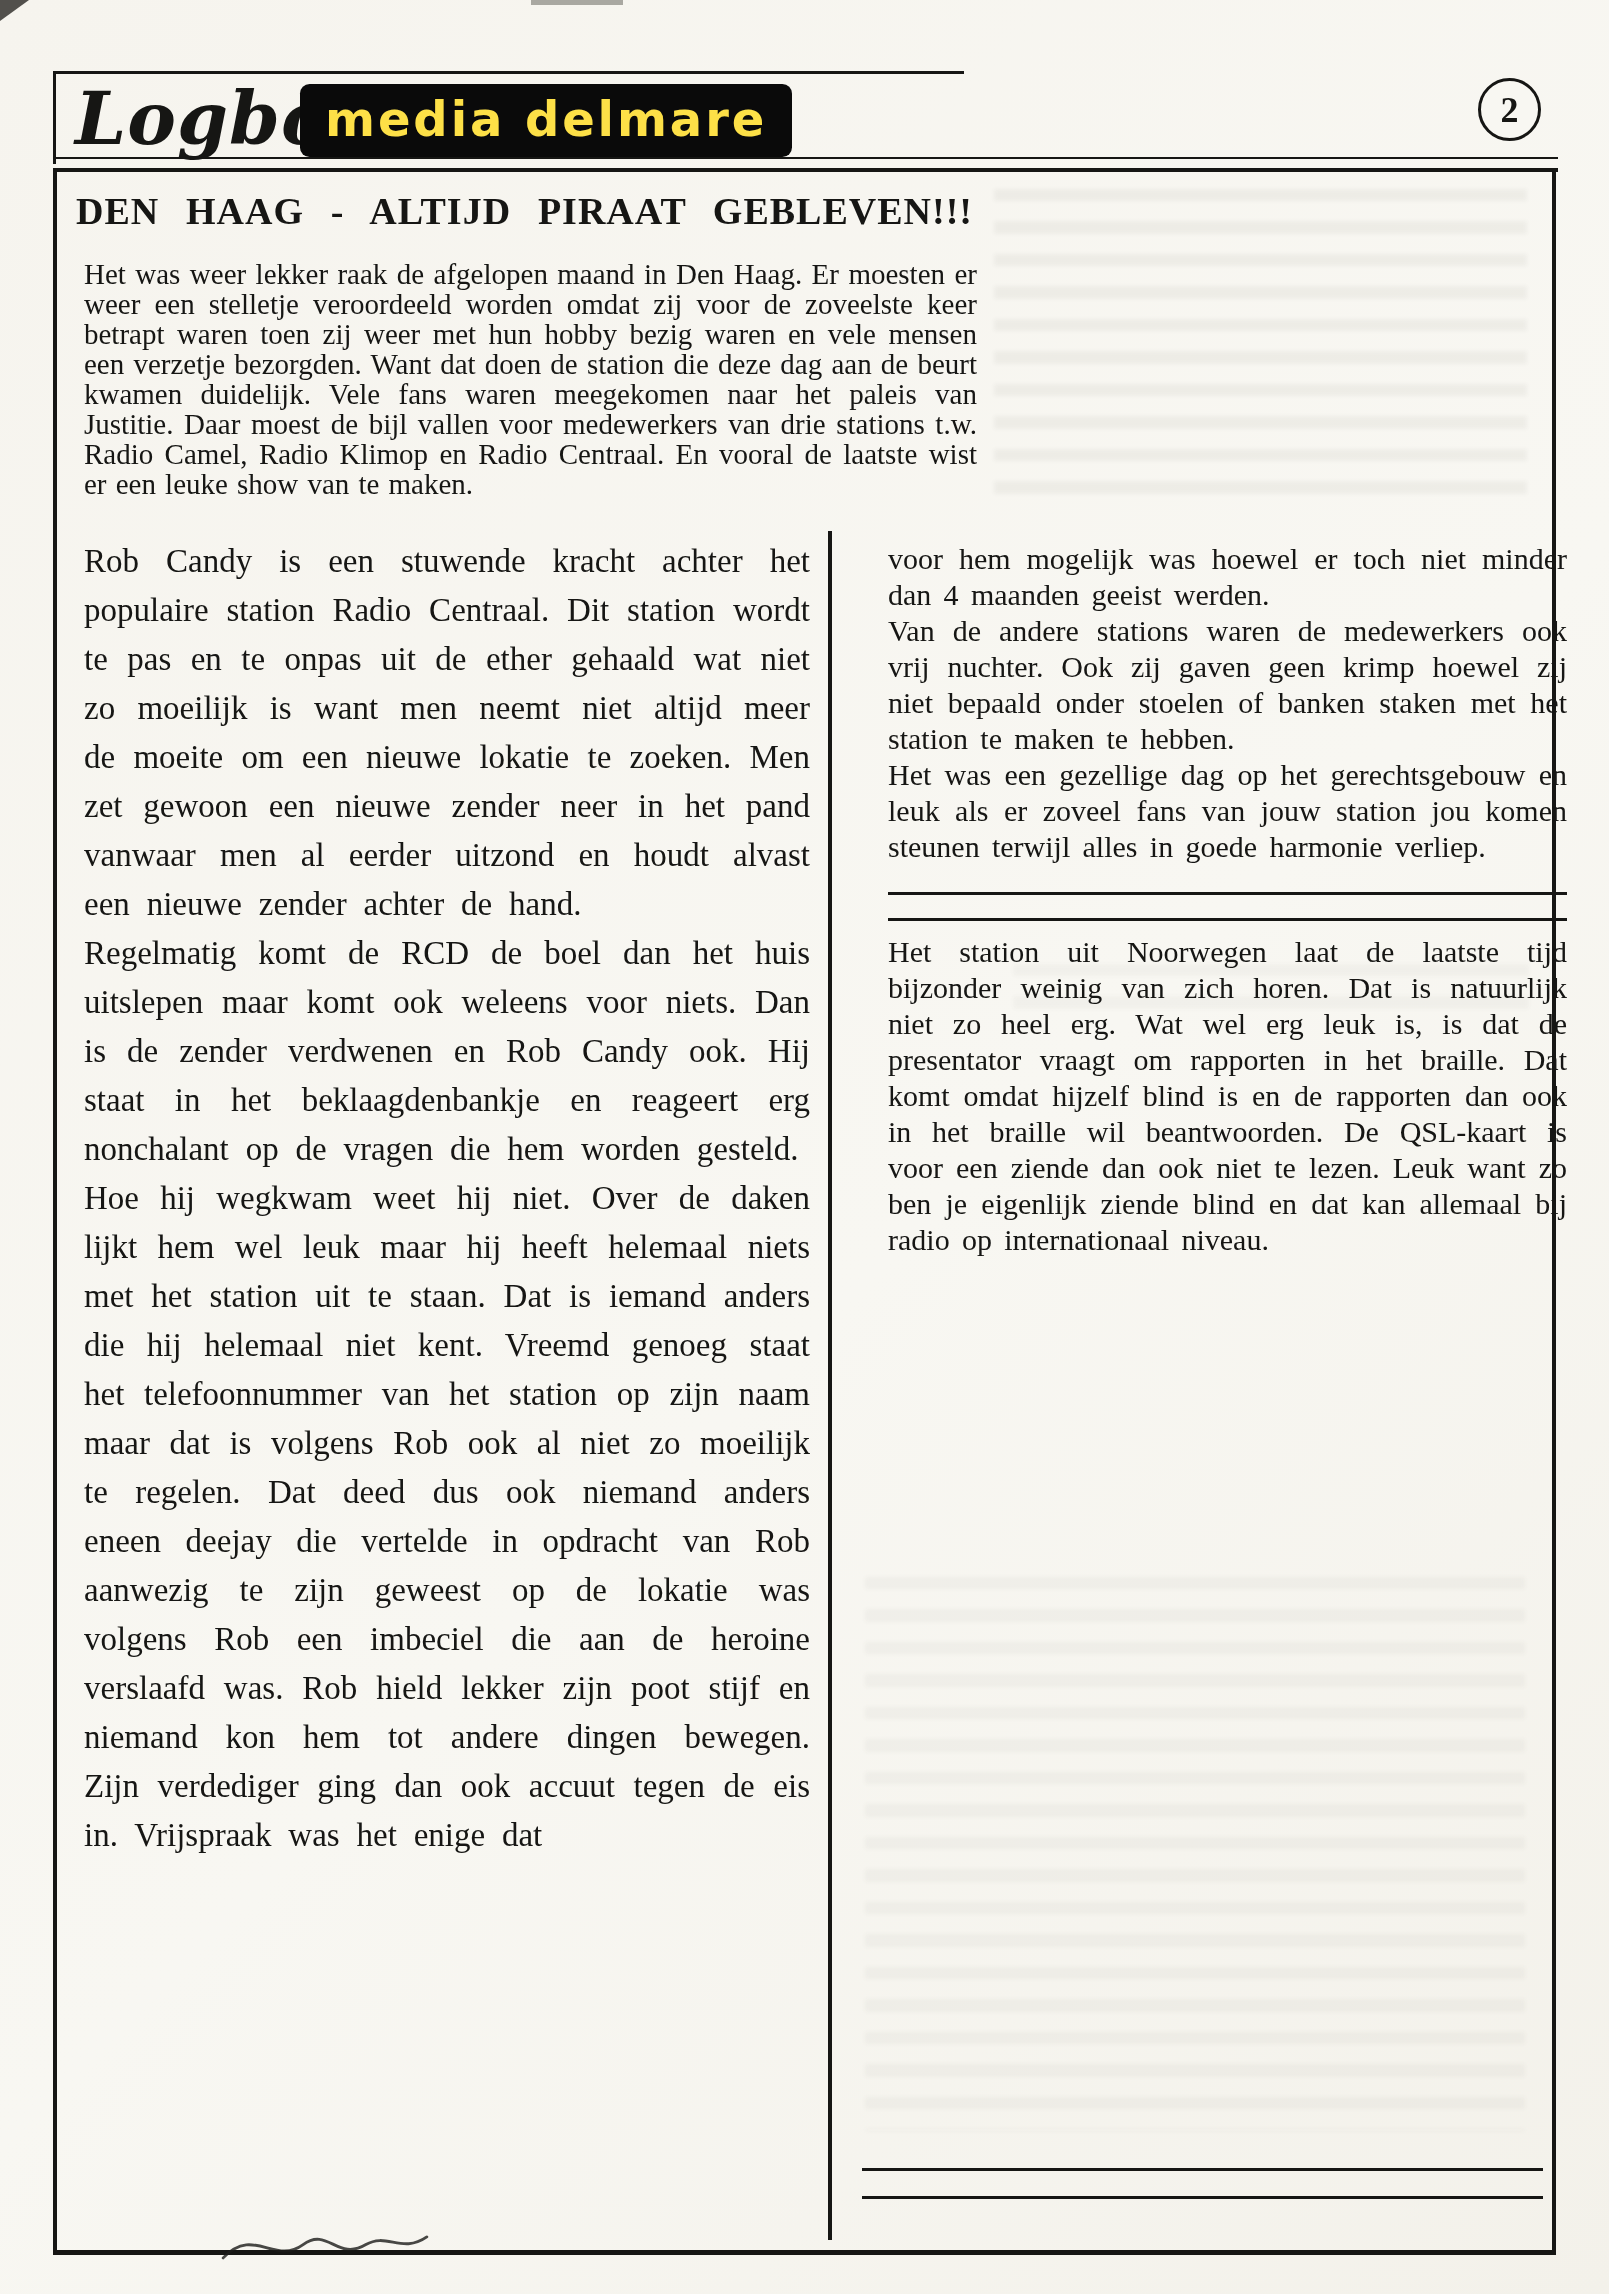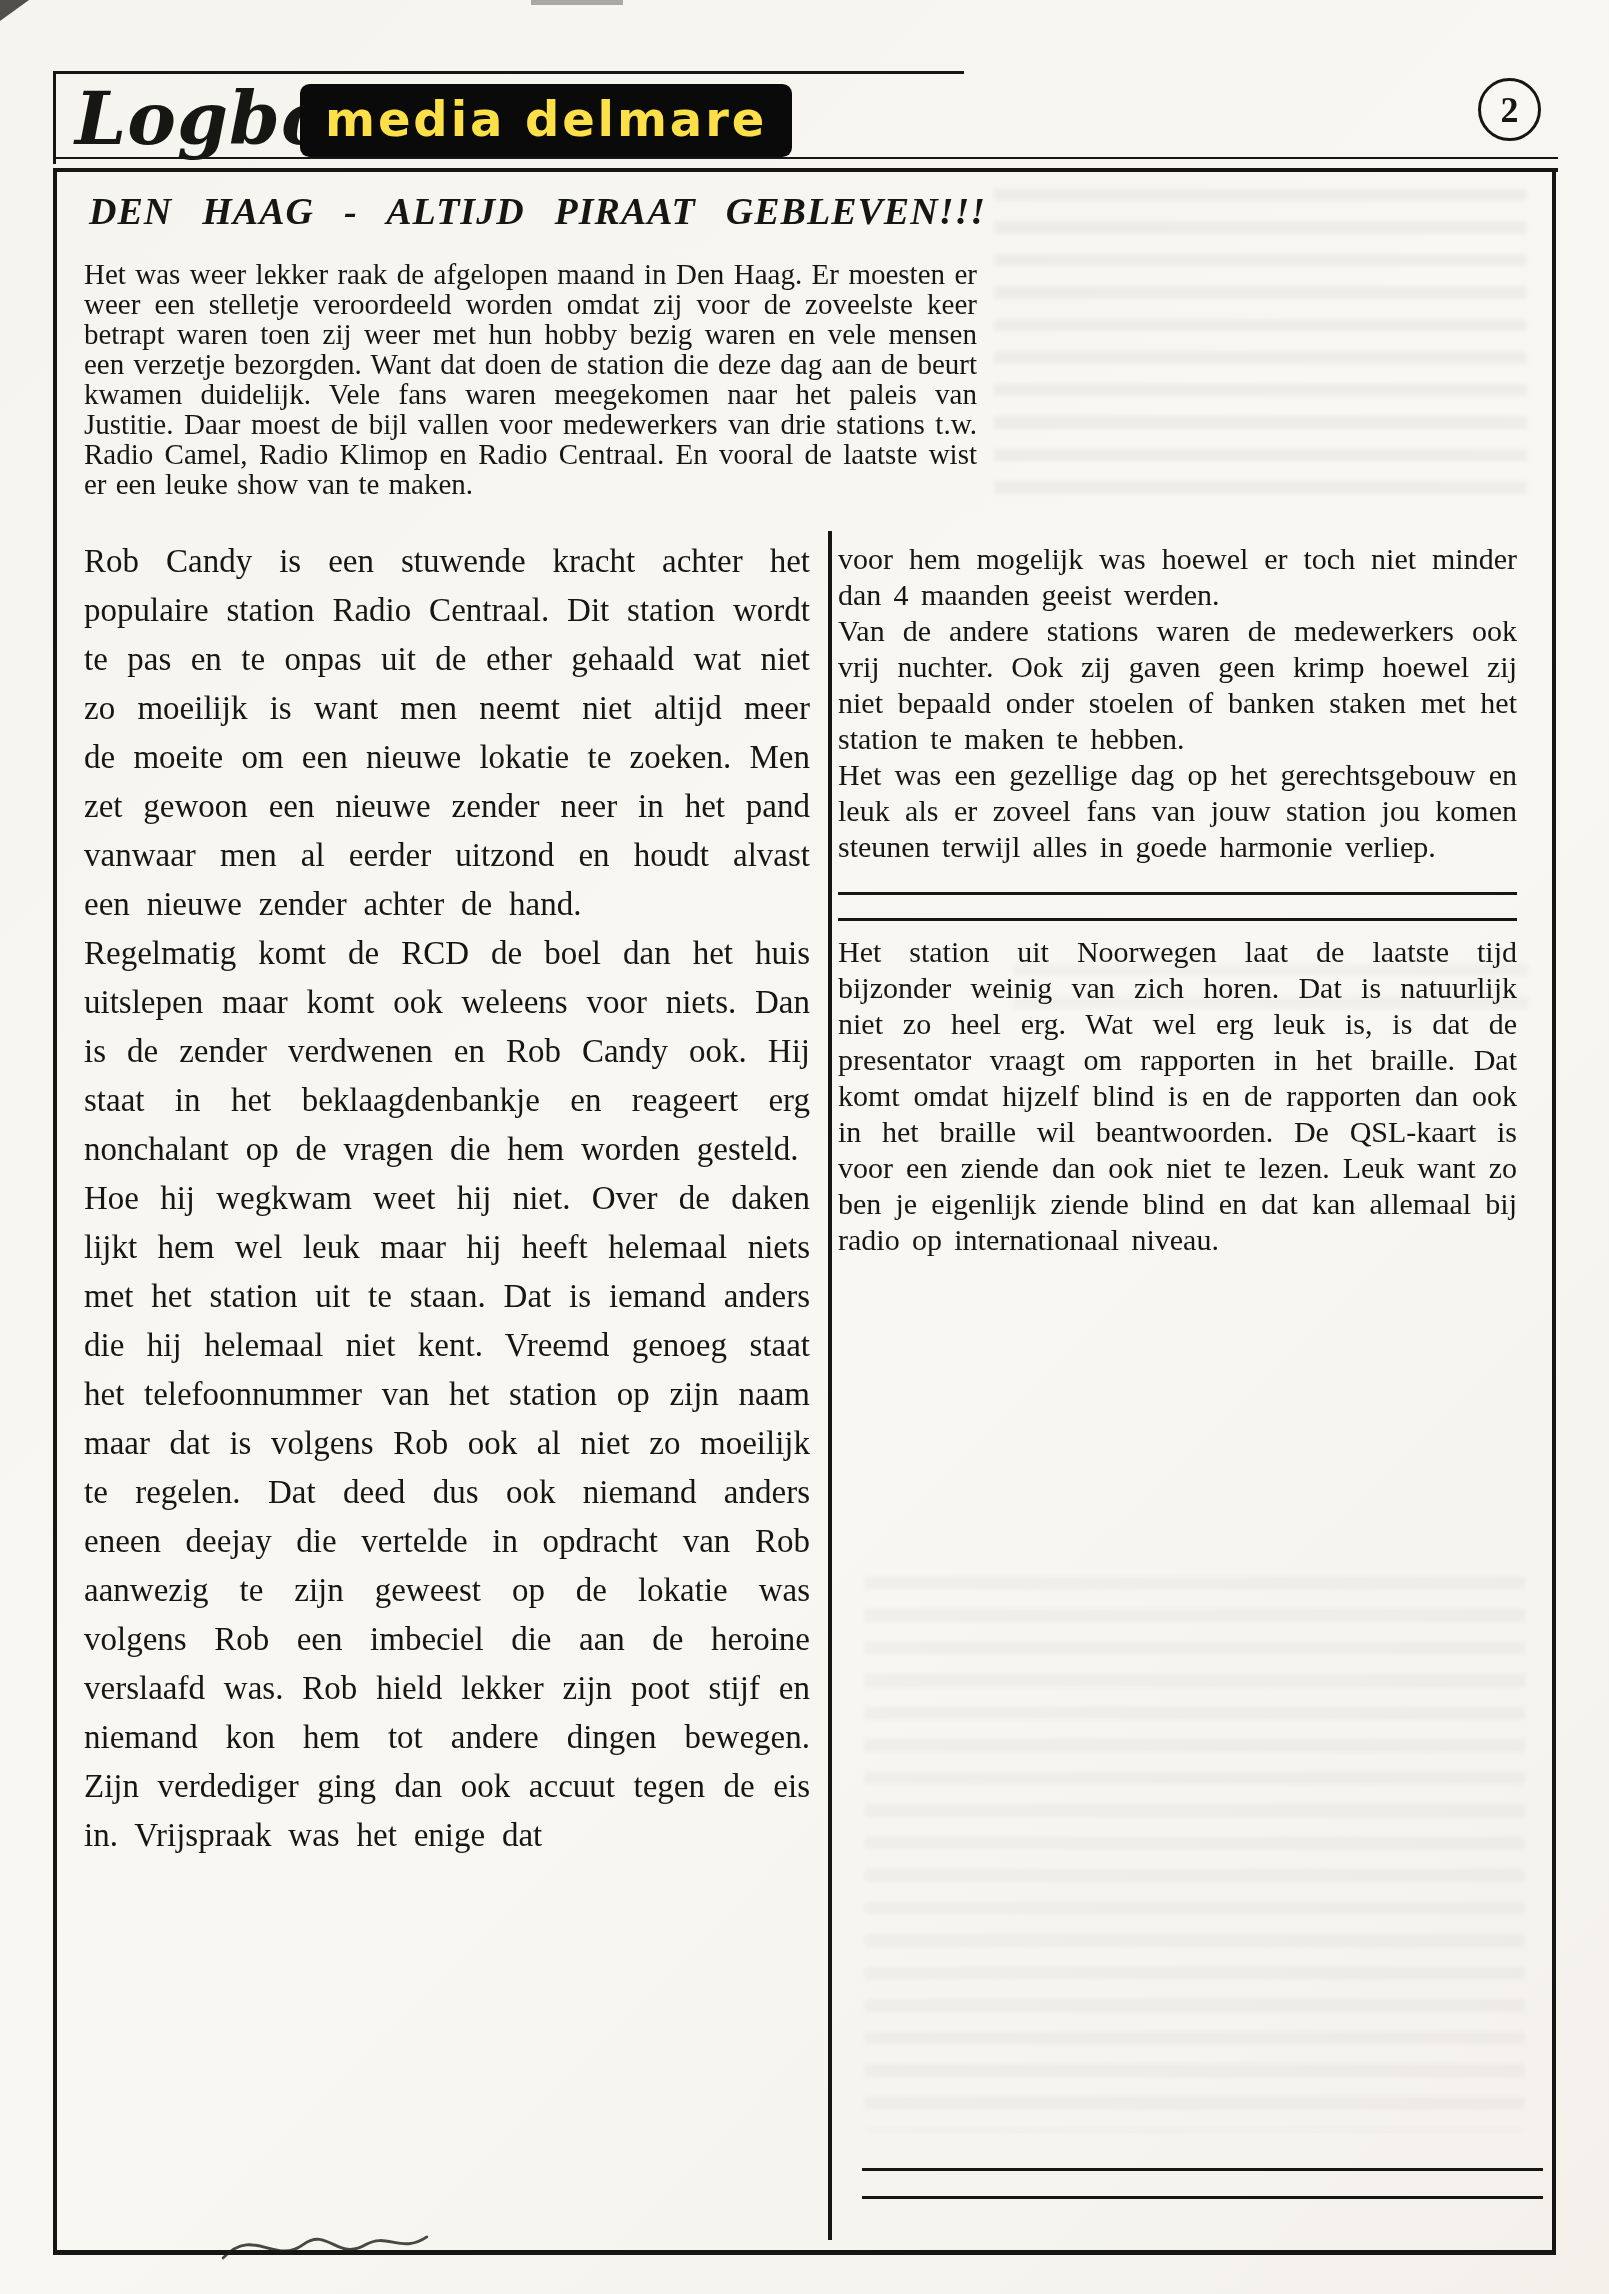--- a/index.html
+++ b/index.html
@@ -40,32 +40,32 @@
   
   .double-rule { position:absolute; left:53px; top:157px; width:1505px; height:8.6px;
     border-top:2.9px solid #161614; border-bottom:4.8px solid #161614; }
   .frame { position:absolute; left:53px; top:168px; width:1495px; height:2082px;
     border-left:4.8px solid #161614; border-right:4.8px solid #161614;
     border-bottom:5.7px solid #161614; }
   .col-divider { position:absolute; left:828px; top:531px; width:3.8px; height:1709px;
     background:#161614; }
 
   
-  .headline { position:absolute; left:89px; top:189px; width:897px; margin:0;
-    font-size:38px; font-weight:bold; font-style:italic;
+  .headline { position:absolute; left:76px; top:189px; width:897px; margin:0;
+    font-size:38px; font-weight:bold; 
     letter-spacing:1px; word-spacing:7.6px;
     text-align:justify; text-align-last:justify; }
   .intro { position:absolute; left:84px; top:259px; width:893px; margin:0;
     font-size:29px; line-height:30px; text-align:justify; word-spacing:1.9px; }
 
   
   .col-left { position:absolute; left:84px; top:537px; width:726px;
     font-size:33px; line-height:49px; word-spacing:8.6px; text-align:justify; }
   .col-left p { margin:0; }
-  .col-right { position:absolute; left:838px; top:541px; width:679px;
+  .col-right { position:absolute; left:888px; top:541px; width:679px;
     font-size:30px; line-height:36px; word-spacing:4.8px; text-align:justify; }
   .col-right p { margin:0; }
   .rules2 { height:23px; border-top:3.8px solid #161614; border-bottom:3.8px solid #161614;
     margin:27px 0 13.4px 0; }
   .confusion-heading { margin:25px 0 32.5px 0; font-size:44px; font-weight:bold;
     font-style:italic; letter-spacing:1px; word-spacing:5.7px; }
   .bottom-rules { position:absolute; left:862px; top:2168px; width:681px; height:25px;
     border-top:3.8px solid #161614; border-bottom:3.8px solid #161614; }
 
   

